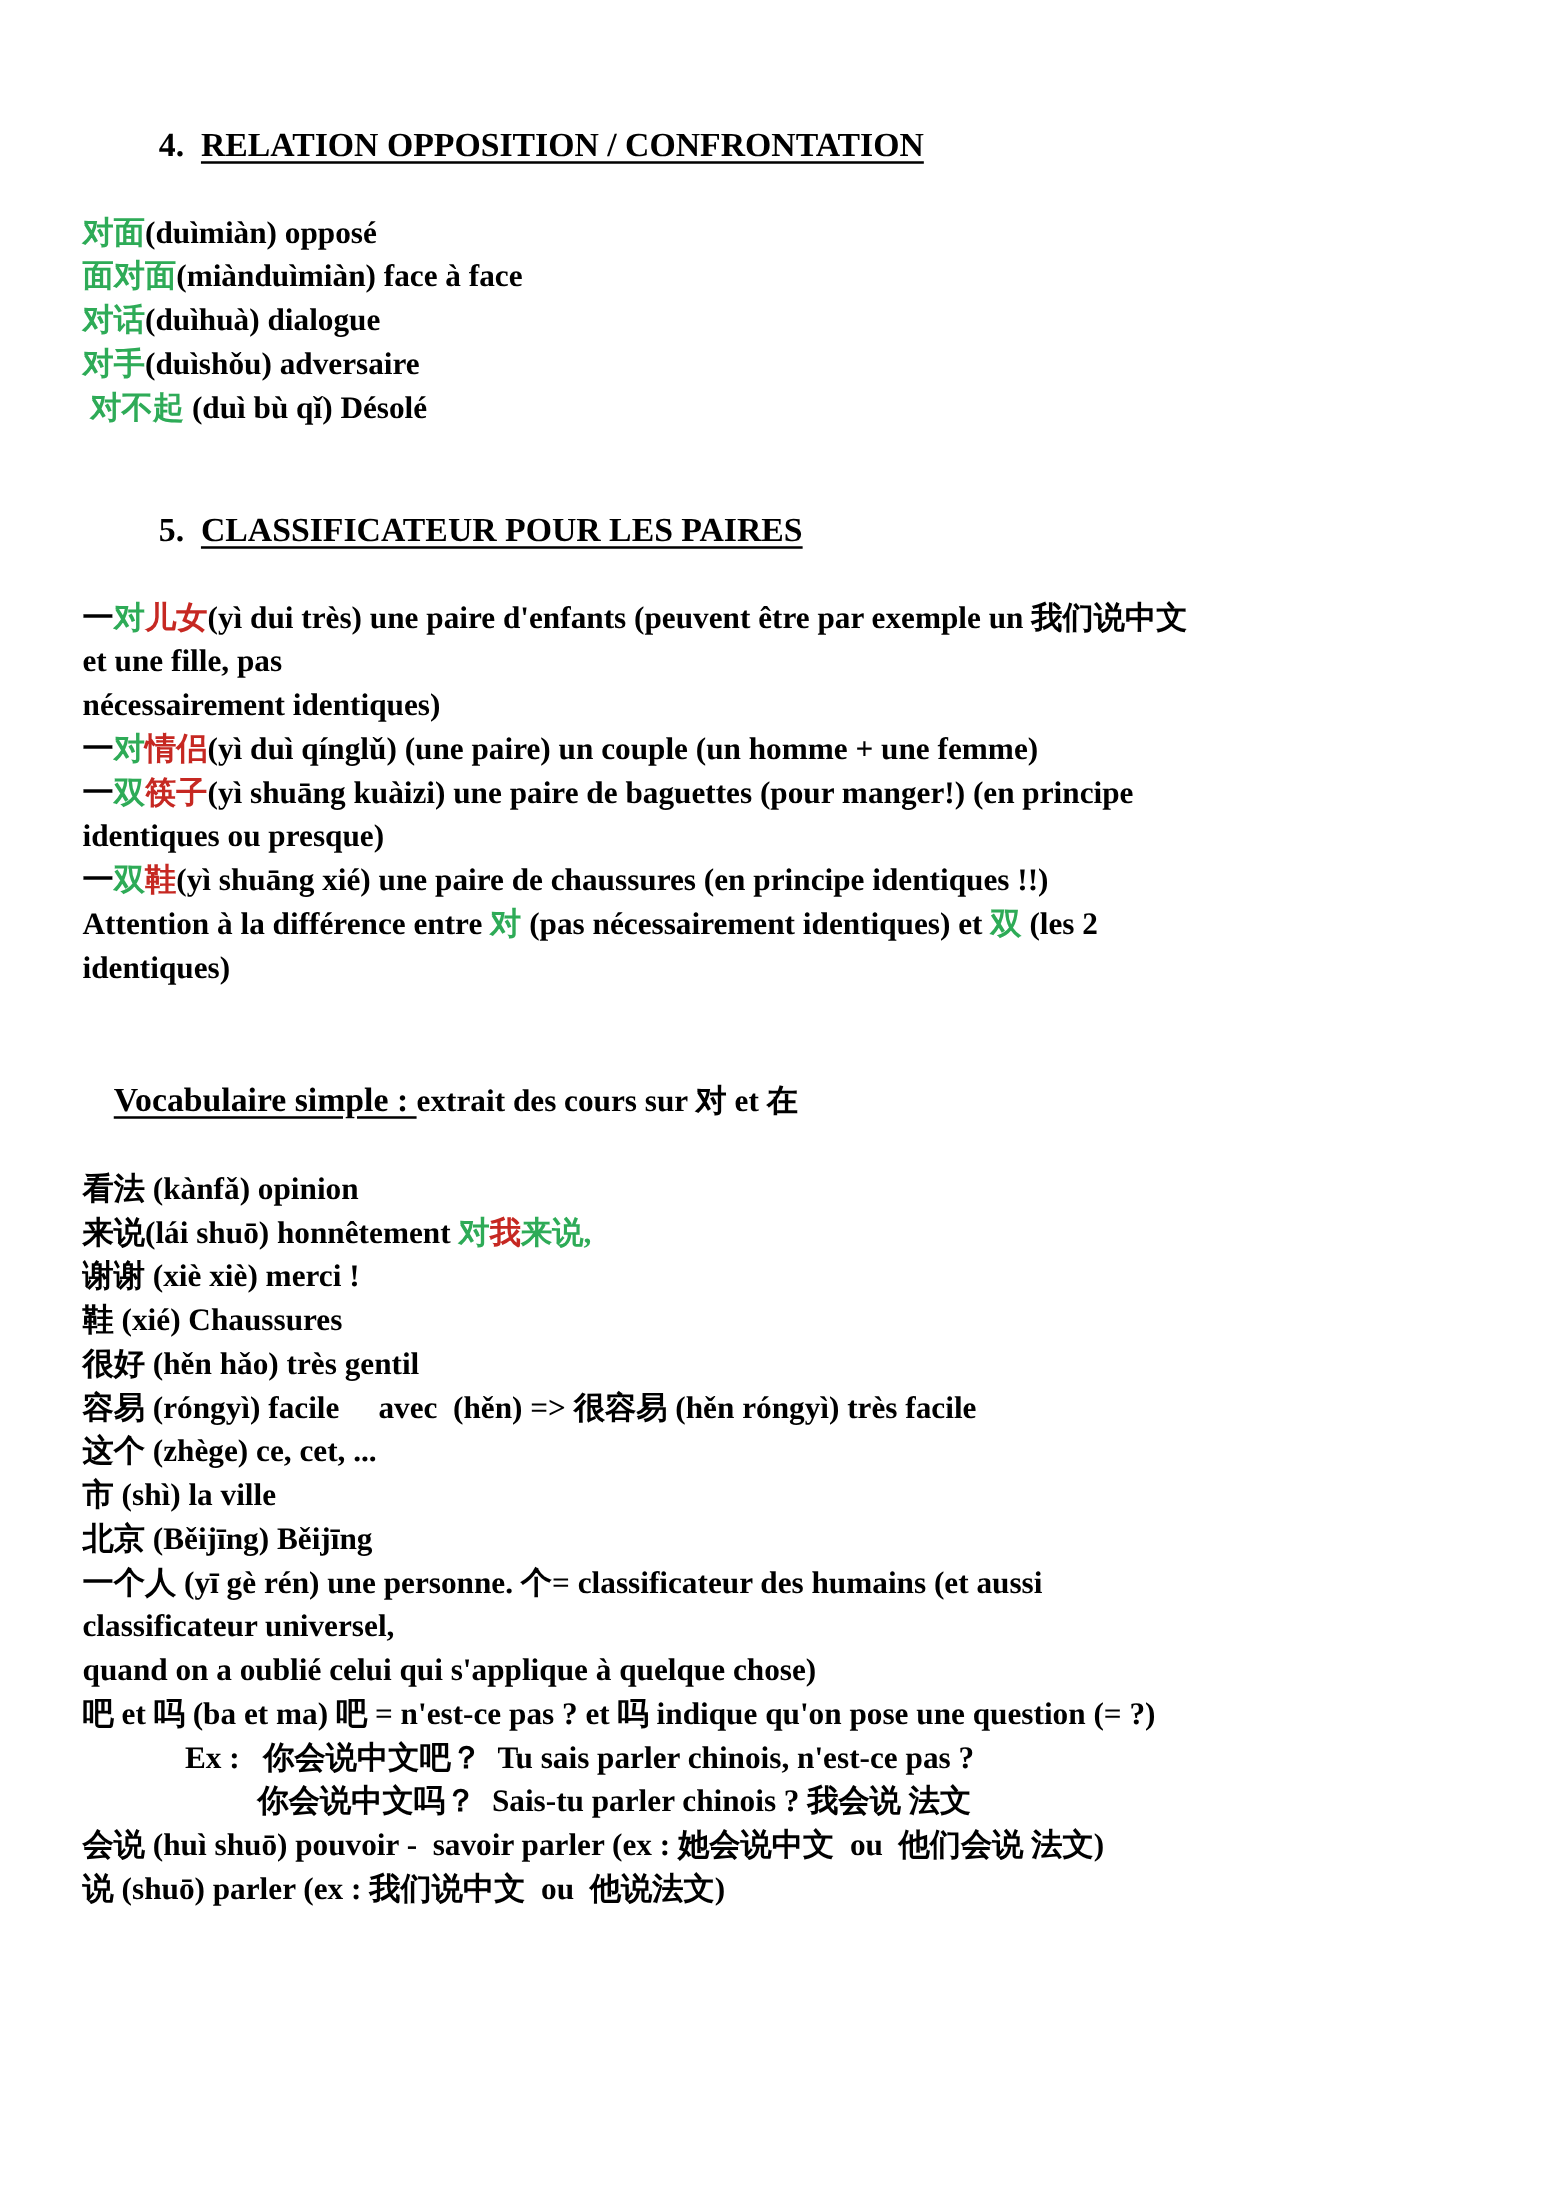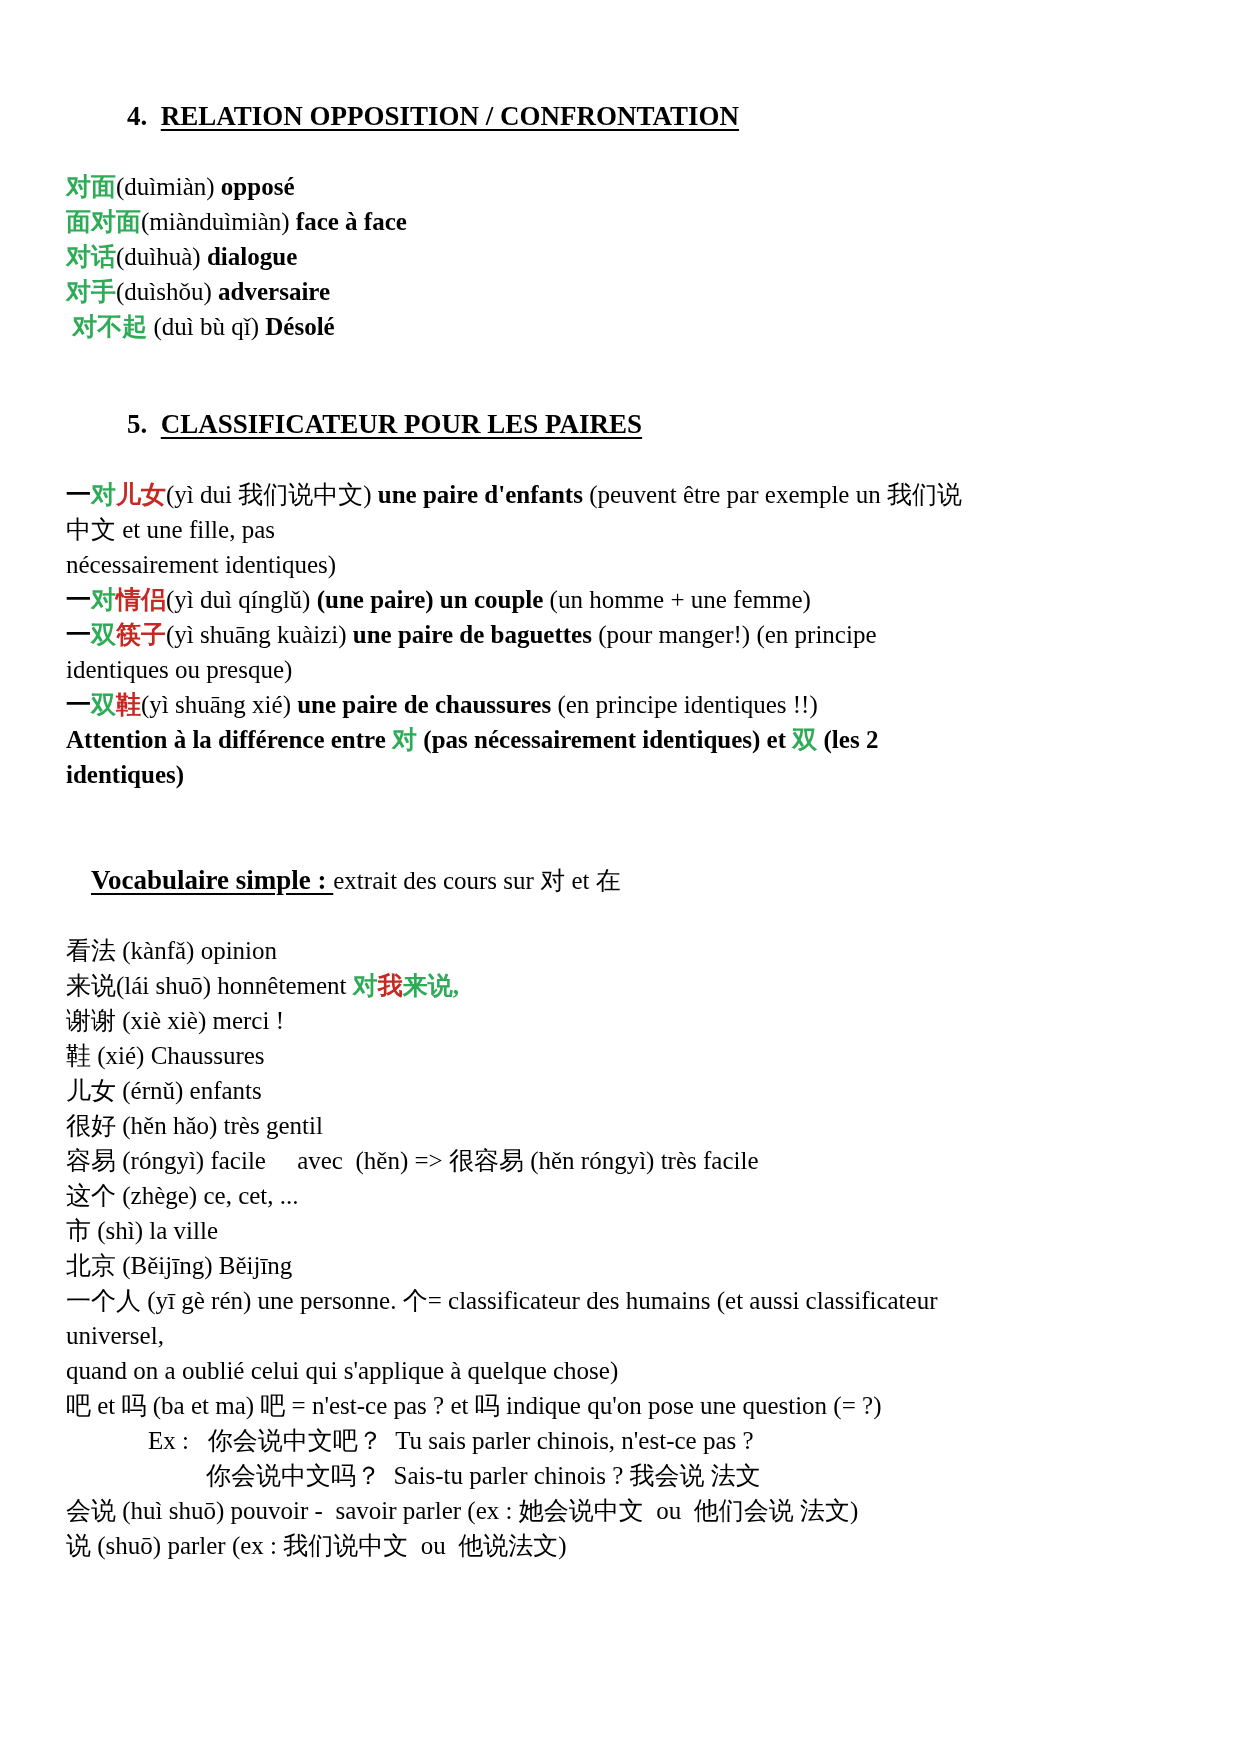--- a/index.html
+++ b/index.html
@@ -30,21 +30,21 @@
     text-decoration: underline;
     text-decoration-thickness: 2px;
     text-underline-offset: 4px;
   }
   .h5 { margin-top: 28px; }
   .lines { }
   .line {
     line-height: 35px;
     white-space: pre-wrap;
   }
-  .seg-n { font-weight: normal; color: #000000; }
+  .seg-n { font-weight: bold; color: #000000; }
   .seg-b { font-weight: bold;   color: #000000; }
   .seg-g { font-weight: bold;   color: var(--green, #2eab57); }
   .seg-r { font-weight: bold;   color: var(--red, #c62822); }
   .indent-1 { padding-left: 82px; }
   .indent-2 { padding-left: 140px; }
   .vocab-heading {
     margin-top: 36px;
     line-height: 35px;
     white-space: pre-wrap;
   }
@@ -69,37 +69,36 @@
       <div class="line"><span class="seg-g">面对面</span><span class="seg-n">(miànduìmiàn) </span><span class="seg-b">face à face</span></div>
       <div class="line"><span class="seg-g">对话</span><span class="seg-n">(duìhuà) </span><span class="seg-b">dialogue</span></div>
       <div class="line"><span class="seg-g">对手</span><span class="seg-n">(duìshǒu) </span><span class="seg-b">adversaire</span></div>
       <div class="line"><span class="seg-n"> </span><span class="seg-g">对不起</span><span class="seg-n"> (duì bù qǐ) </span><span class="seg-b">Désolé</span></div>
     </div>
 
   <div class="heading h5">
     <span class="hnum">5.  </span><span class="htitle">CLASSIFICATEUR POUR LES PAIRES</span>
   </div>
   <div class="lines">
-      <div class="line"><span class="seg-b">一</span><span class="seg-g">对</span><span class="seg-r">儿女</span><span class="seg-n">(yì dui 我们说中文) </span><span class="seg-b">une paire d'enfants </span><span class="seg-n">(peuvent être par exemple un 我们说中文 et une fille, pas</span></div>
+      <div class="line"><span class="seg-b">一</span><span class="seg-g">对</span><span class="seg-r">儿女</span><span class="seg-n">(yì dui très) </span><span class="seg-b">une paire d'enfants </span><span class="seg-n">(peuvent être par exemple un 我们说中文 et une fille, pas</span></div>
       <div class="line"><span class="seg-n">nécessairement identiques)</span></div>
       <div class="line"><span class="seg-b">一</span><span class="seg-g">对</span><span class="seg-r">情侣</span><span class="seg-n">(yì duì qínglǔ) </span><span class="seg-b">(une paire) un couple </span><span class="seg-n">(un homme + une femme)</span></div>
       <div class="line"><span class="seg-b">一</span><span class="seg-g">双</span><span class="seg-r">筷子</span><span class="seg-n">(yì shuāng kuàizi) </span><span class="seg-b">une paire de baguettes </span><span class="seg-n">(pour manger!) (en principe identiques ou presque)</span></div>
       <div class="line"><span class="seg-b">一</span><span class="seg-g">双</span><span class="seg-r">鞋</span><span class="seg-n">(yì shuāng xié) </span><span class="seg-b">une paire de chaussures </span><span class="seg-n">(en principe identiques !!)</span></div>
       <div class="line"><span class="seg-b">Attention à la différence entre </span><span class="seg-g">对</span><span class="seg-b"> (pas nécessairement identiques) et </span><span class="seg-g">双</span><span class="seg-b"> (les 2 identiques)</span></div>
     </div>
 
   <div class="vocab-heading">
     <span class="vh">Vocabulaire simple : </span><span class="seg-n">extrait des cours sur 对 et 在</span>
   </div>
   <div class="lines">
       <div class="line"><span class="seg-n">看法 (kànfǎ) opinion</span></div>
       <div class="line"><span class="seg-n">来说(lái shuō) honnêtement </span><span class="seg-g">对</span><span class="seg-r">我</span><span class="seg-g">来说,</span></div>
       <div class="line"><span class="seg-n">谢谢 (xiè xiè) merci !</span></div>
       <div class="line"><span class="seg-n">鞋 (xié) Chaussures</span></div>
-      <div class="line"><span class="seg-n">儿女 (érnǔ) enfants</span></div>
       <div class="line"><span class="seg-n">很好 (hěn hǎo) très gentil</span></div>
       <div class="line"><span class="seg-n">容易 (róngyì) facile     avec  (hěn) =&gt; 很容易 (hěn róngyì) très facile</span></div>
       <div class="line"><span class="seg-n">这个 (zhège) ce, cet, ...</span></div>
       <div class="line"><span class="seg-n">市 (shì) la ville</span></div>
       <div class="line"><span class="seg-n">北京 (Běijīng) Běijīng</span></div>
       <div class="line"><span class="seg-n">一个人 (yī gè rén) une personne. 个= classificateur des humains (et aussi classificateur universel,</span></div>
       <div class="line"><span class="seg-n">quand on a oublié celui qui s'applique à quelque chose)</span></div>
       <div class="line"><span class="seg-n">吧 et 吗 (ba et ma) 吧 = n'est-ce pas ? et 吗 indique qu'on pose une question (= ?)</span></div>
       <div class="line indent-1"><span class="seg-n">Ex :   你会说中文吧？  Tu sais parler chinois, n'est-ce pas ?</span></div>
       <div class="line indent-2"><span class="seg-n">你会说中文吗？  Sais-tu parler chinois ? 我会说 法文</span></div>

